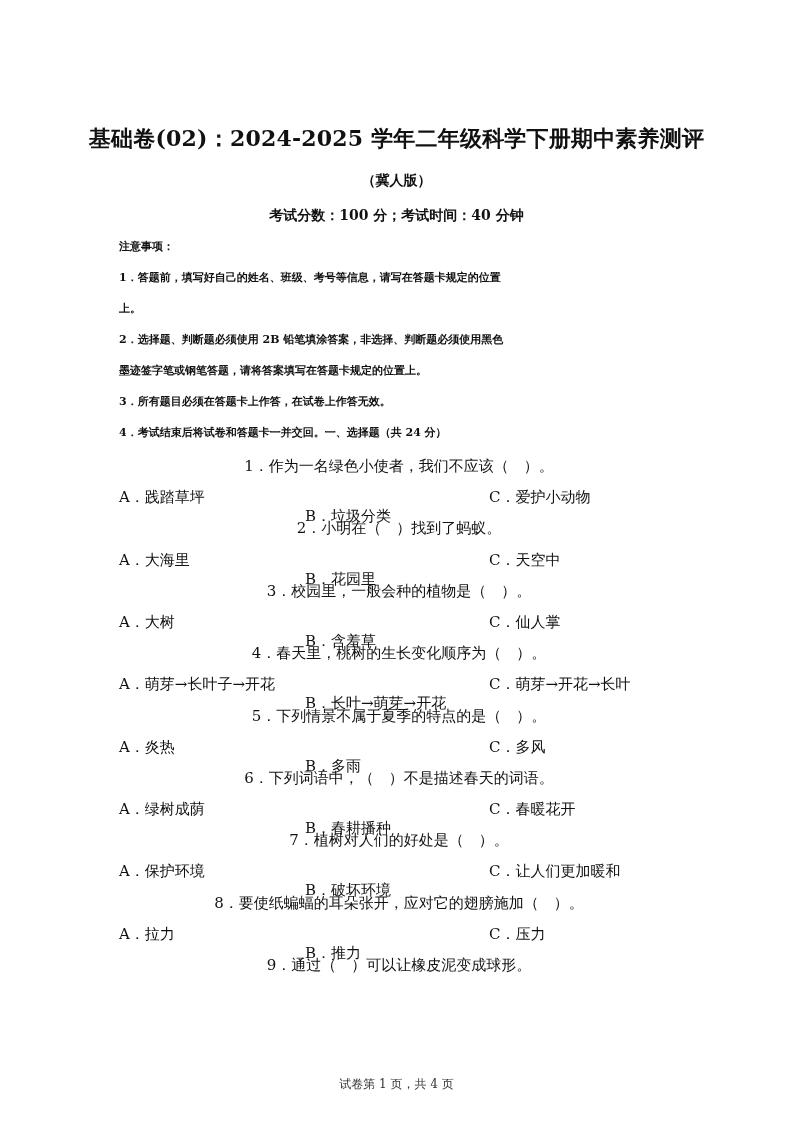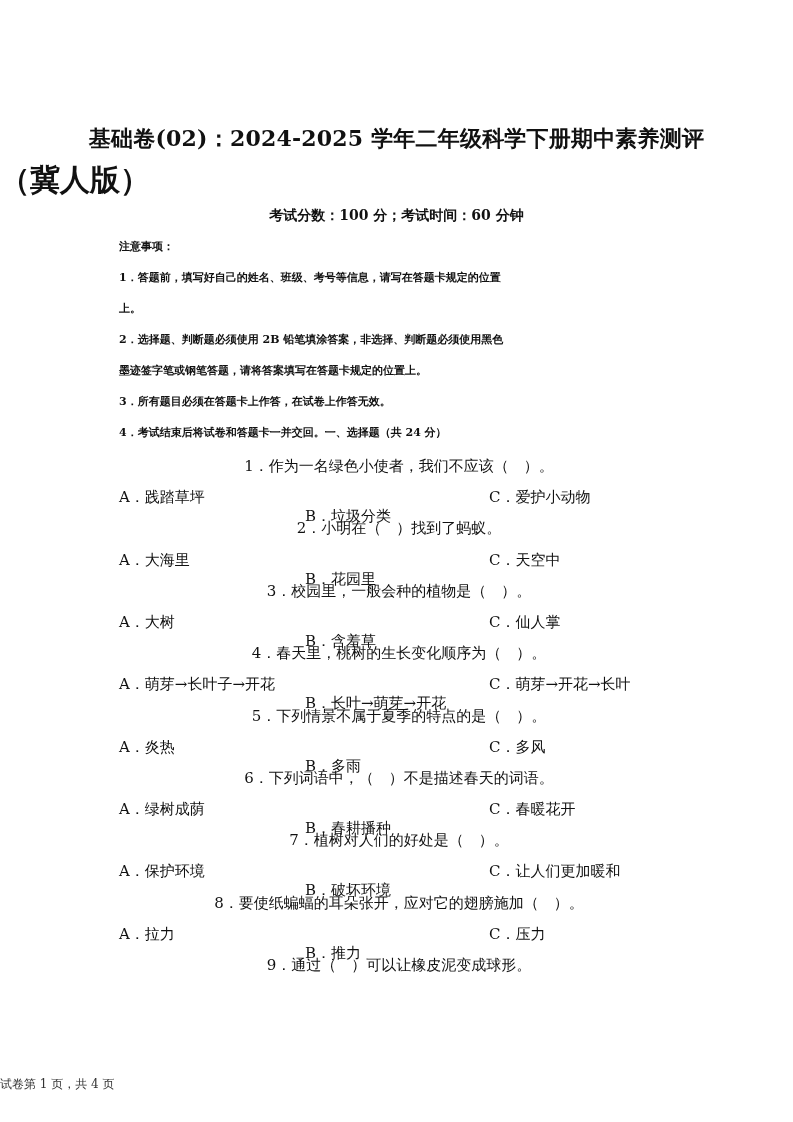--- a/index.html
+++ b/index.html
@@ -28,23 +28,23 @@
       text-align: center;
       font-weight: bold;
       font-size: 22px;
       line-height: 32px;
       letter-spacing: 0.2px;
     }
     .subtitle {
       position: absolute;
       left: 0; width: 793px;
       top: 164px;
-      text-align: left;
+      text-align: center;
       font-weight: bold;
-      font-size: 30px;
+      font-size: 14px;
       line-height: 32px;
     }
     .exam-info {
       position: absolute;
       left: 0; width: 793px;
       top: 205px;
       text-align: center;
       font-weight: bold;
       font-size: 14px;
       line-height: 20px;
@@ -80,33 +80,33 @@
       position: absolute;
       top: 0;
     }
     .q-opts .opt.a { left: 0; }
     .q-opts .opt.b { left: 186px; margin-top: 19px; }
     .q-opts .opt.c { left: 370px; }
     .footer {
       position: absolute;
       left: 0; width: 793px;
       top: 1076px;
-      text-align: left;
+      text-align: center;
       font-size: 12px;
       color: #333333;
     }
   </style>
 </head>
 <body>
 
 <div class="page">
 
   <div class="title">基础卷(02)：2024-2025 学年二年级科学下册期中素养测评</div>
   <div class="subtitle">（冀人版）</div>
-  <div class="exam-info">考试分数：100 分；考试时间：60 分钟</div>
+  <div class="exam-info">考试分数：100 分；考试时间：40 分钟</div>
 
   <div class="notes">
     <div class="line">注意事项：</div>
     <div class="line">1．答题前，填写好自己的姓名、班级、考号等信息，请写在答题卡规定的位置</div>
     <div class="line">上。</div>
     <div class="line">2．选择题、判断题必须使用 2B 铅笔填涂答案，非选择、判断题必须使用黑色</div>
     <div class="line">墨迹签字笔或钢笔答题，请将答案填写在答题卡规定的位置上。</div>
     <div class="line">3．所有题目必须在答题卡上作答，在试卷上作答无效。</div>
     <div class="line">4．考试结束后将试卷和答题卡一并交回。一、选择题（共 24 分）</div>
   </div>

